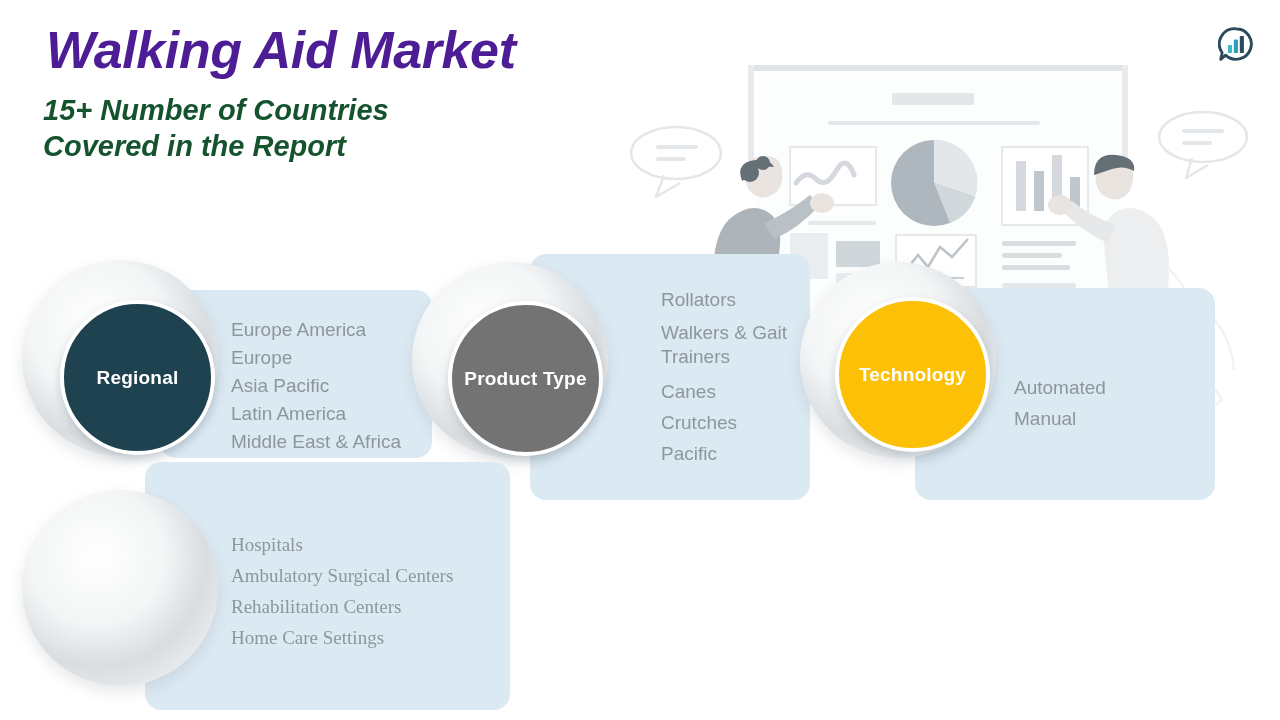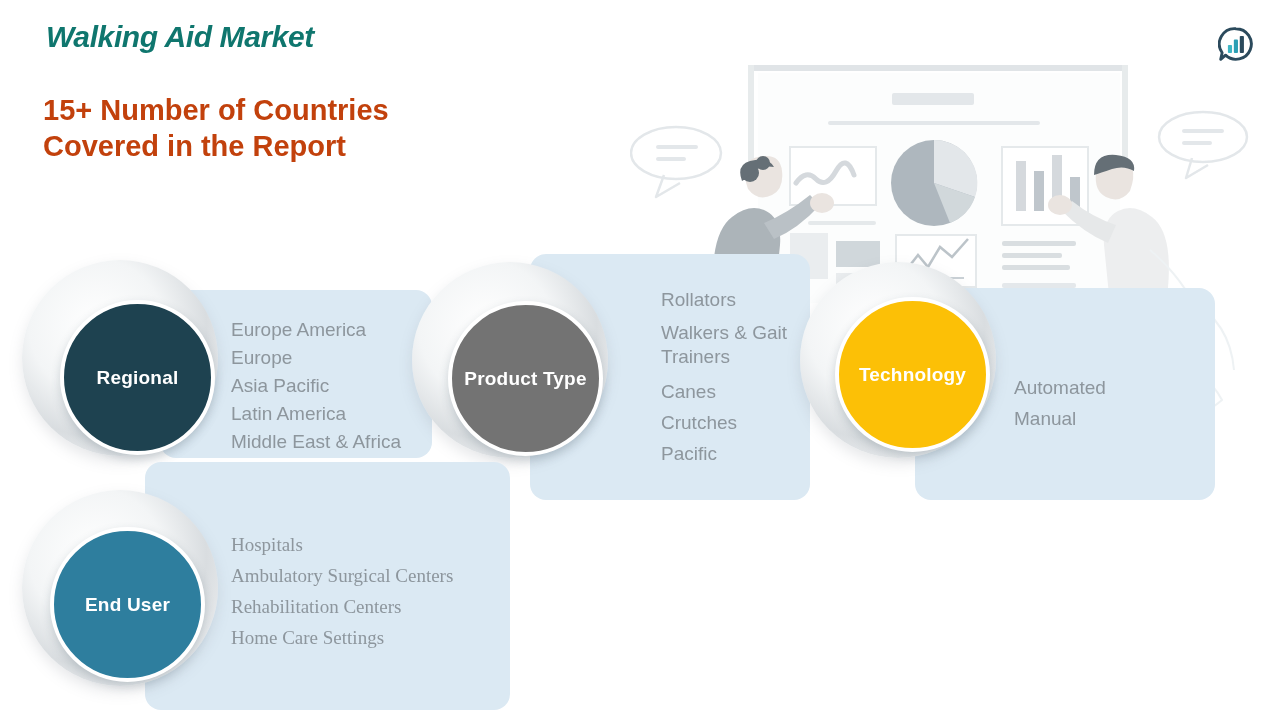--- a/index.html
+++ b/index.html
@@ -16,34 +16,35 @@
     height: 720px;
     background: #ffffff;
     overflow: hidden;
   }
 
   
   .title {
     position: absolute;
     left: 46px;
     top: 20px;
-    font-size: 30px;
+    font-size: 52px;
     font-weight: bold;
     font-style: italic;
-    color: #0f766e;
+    color: #4c1d95;
     letter-spacing: -0.4px;
     white-space: nowrap;
   }
   .subtitle {
     position: absolute;
     left: 43px;
     top: 92px;
     font-size: 29px;
     font-weight: bold;
-    color: #c2410c;
+    font-style: italic;
+    color: #14532d;
     line-height: 36px;
     white-space: pre-line;
   }
 
   
   .logo {
     position: absolute;
     right: 26px;
     top: 26px;
     display: flex;
@@ -259,23 +260,20 @@
   <div class="bubble" style="left:835px; top:297px; width:155px; height:155px; background:#fcc006;">
     <span>Technology</span>
   </div>
   <div class="panel-list" style="left:1014px; top:372px; line-height:31px;">
     <div class="li">Automated</div>
     <div class="li">Manual</div>
   </div>
 
   <div class="panel" style="left:145px; top:462px; width:365px; height:248px;"></div>
   <div class="halo" style="left:22px; top:490px; width:196px; height:196px;"></div>
-  <div class="bubble" style="left:50px; top:527px; width:155px; height:155px; background:#2e7e9e;">
-    <span>End User</span>
-  </div>
   <div class="panel-list" style="left:231px; top:529px; line-height:31px;font-family:Liberation Serif, serif;">
     <div class="li">Hospitals</div>
     <div class="li">Ambulatory Surgical Centers</div>
     <div class="li">Rehabilitation Centers</div>
     <div class="li">Home Care Settings</div>
   </div>
 
 </div>
 
 </body></html>

